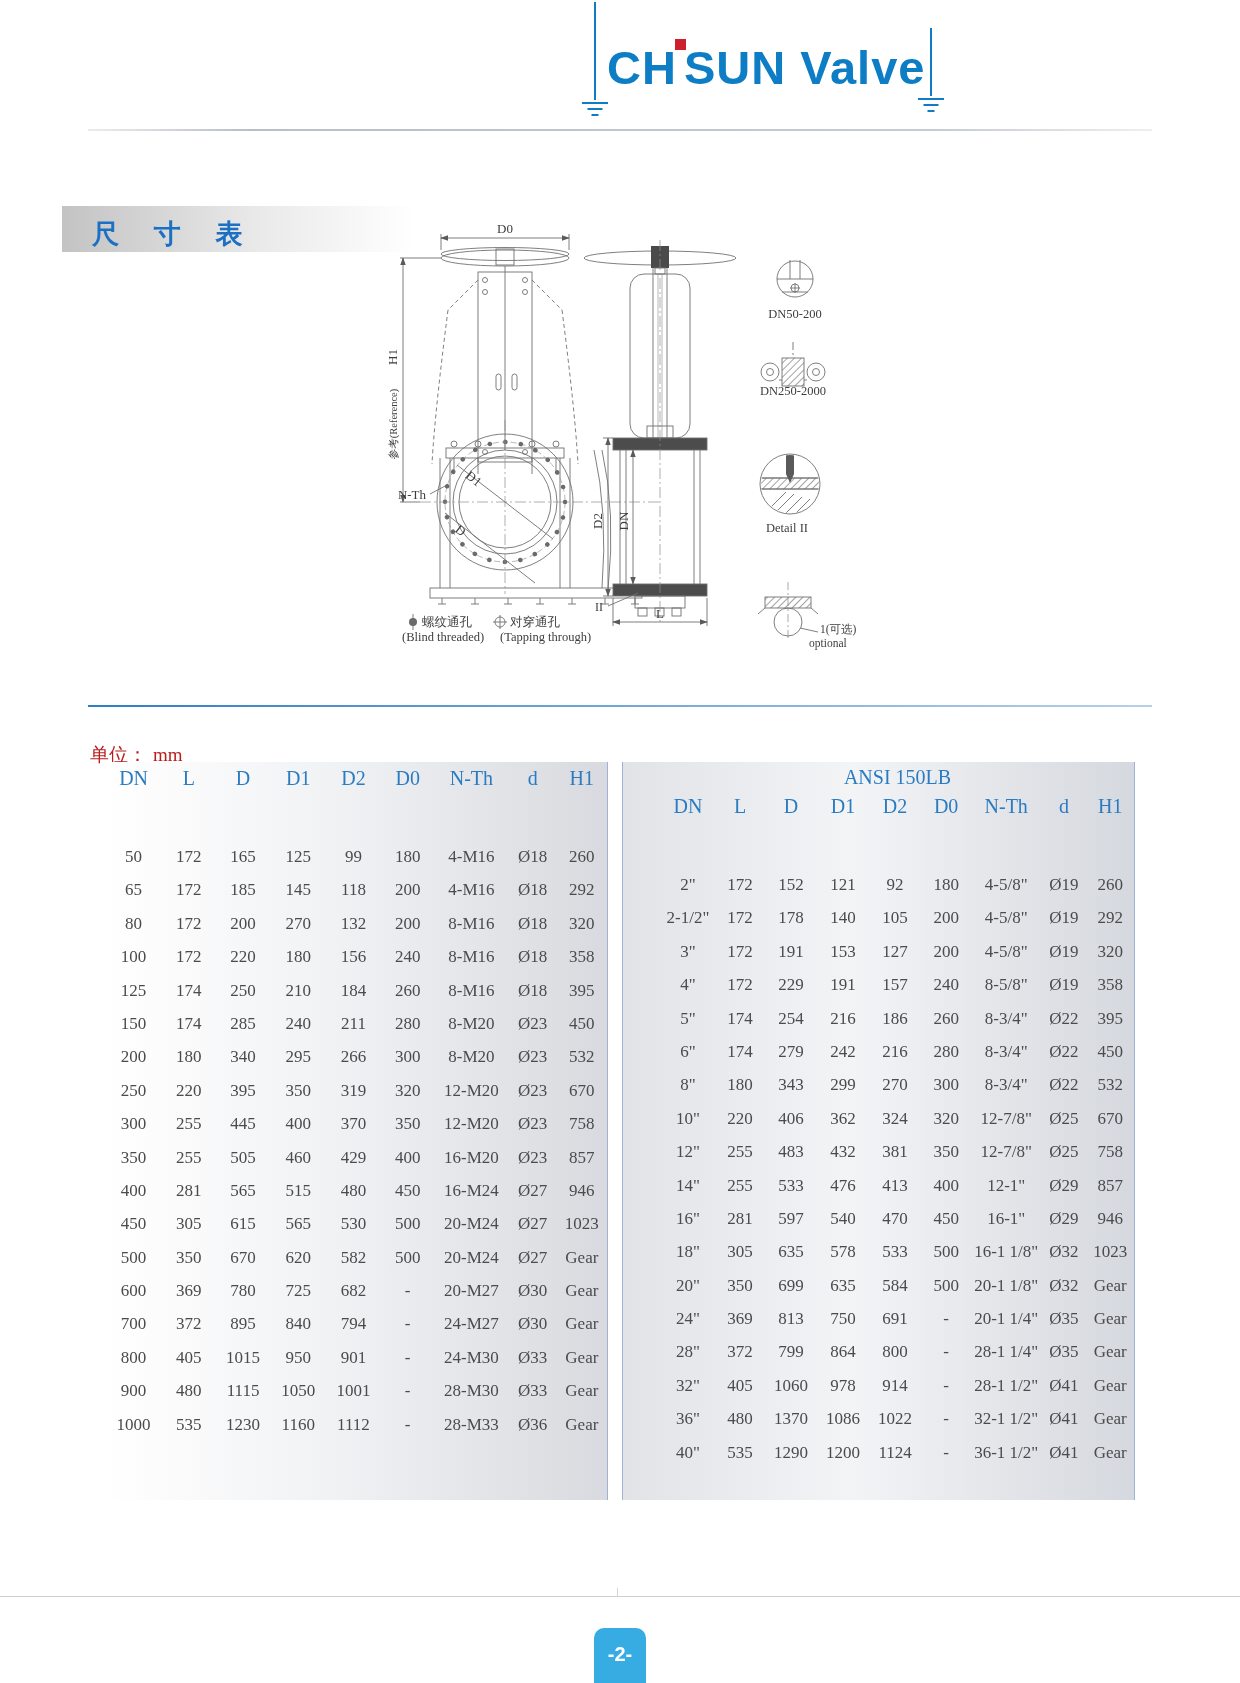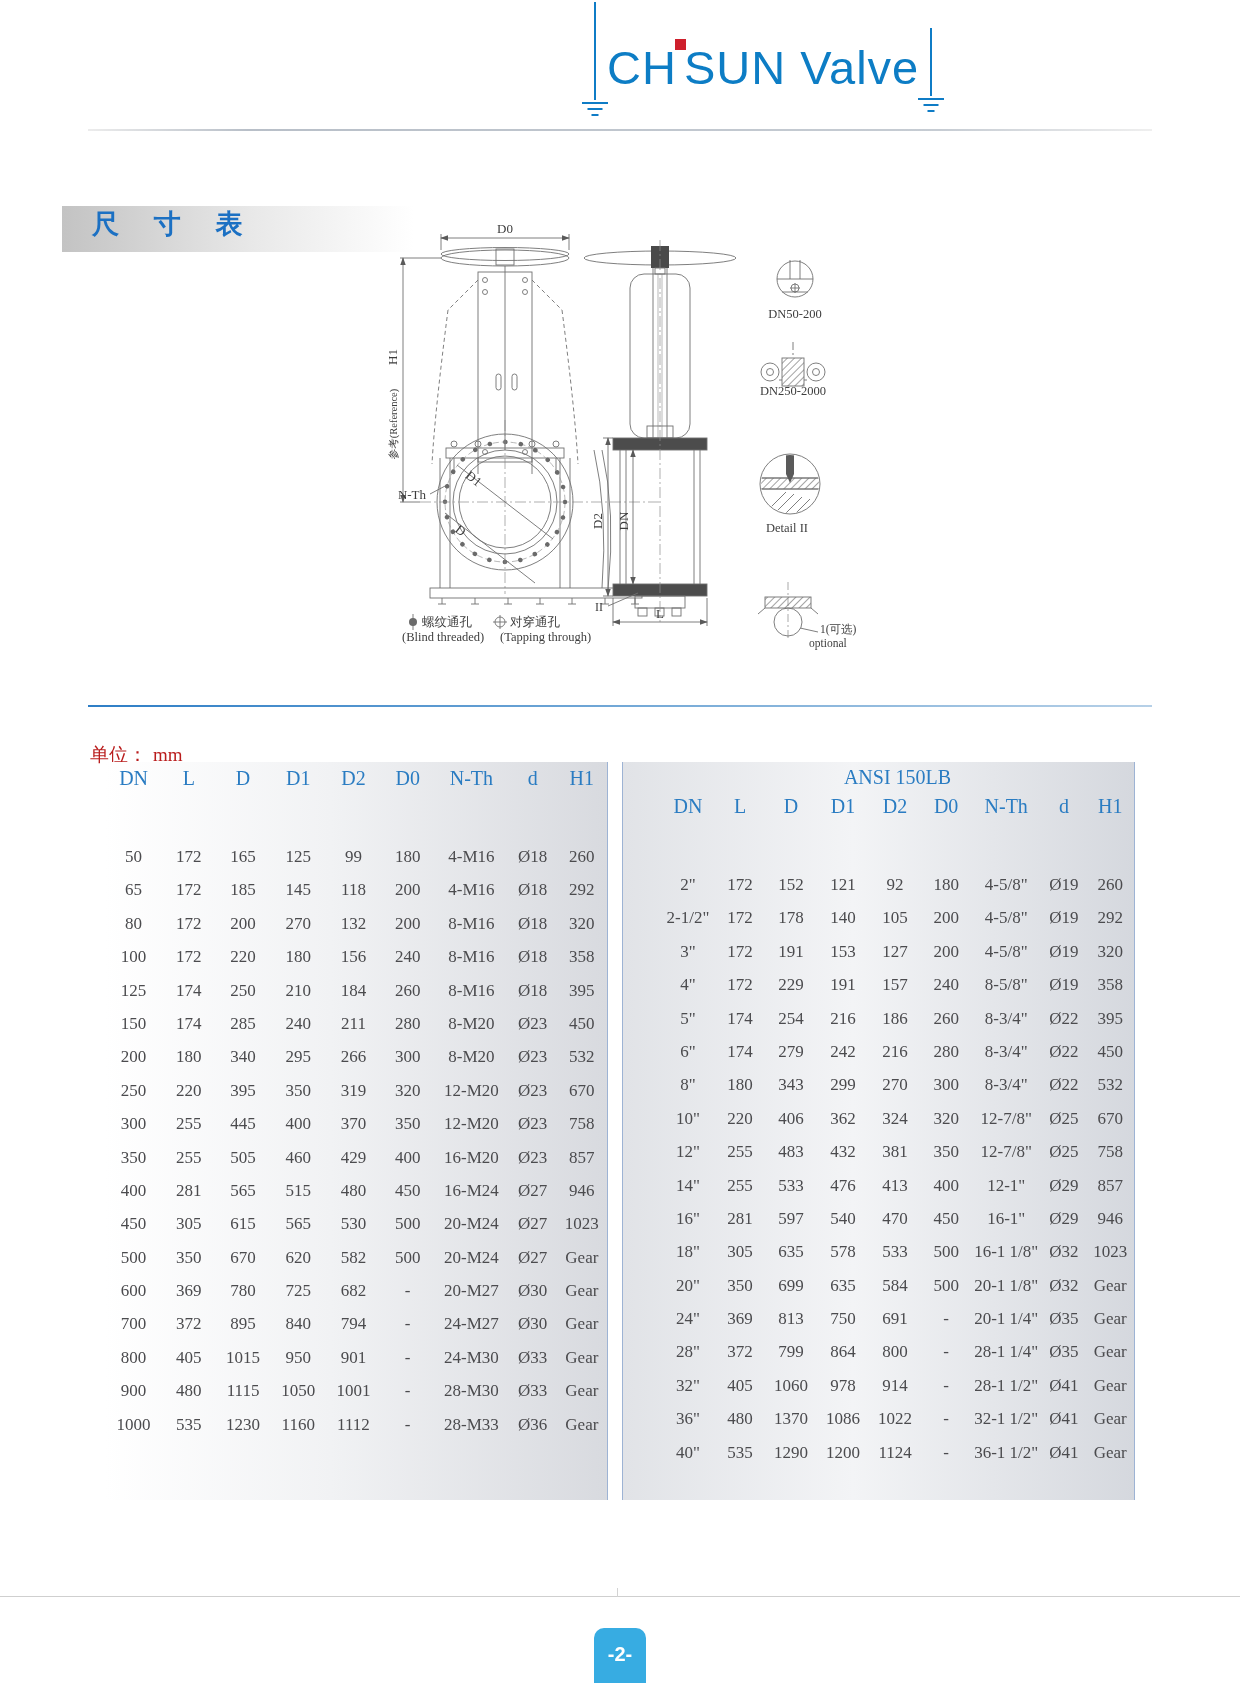--- a/index.html
+++ b/index.html
@@ -10,29 +10,29 @@
   .gnd .pole{position:absolute;left:50%;transform:translateX(-50%);width:2px;background:#0f7cc6;}
   .gnd .b1,.gnd .b2,.gnd .b3{position:absolute;left:50%;transform:translateX(-50%);height:2px;background:#0f7cc6;}
   .gnd .b1{width:26px;}.gnd .b2{width:15px;}.gnd .b3{width:7px;}
   .gnd-left{left:580px;top:2px;width:30px;height:120px;}
   .gnd-left .pole{top:0;height:98px;}
   .gnd-left .b1{top:100px;}.gnd-left .b2{top:106px;}.gnd-left .b3{top:112px;}
   .gnd-right{left:916px;top:28px;width:30px;height:94px;}
   .gnd-right .pole{top:0;height:68px;}
   .gnd-right .b1{top:70px;}.gnd-right .b2{top:76px;}.gnd-right .b3{top:82px;}
   .brand-text{position:absolute;left:607px;top:40px;font-family:"Liberation Sans",sans-serif;
-        font-weight:normal;font-size:47px;color:#0d7dc5;letter-spacing:1px;white-space:nowrap;text-align:right;}
+        font-weight:bold;font-size:47px;color:#0d7dc5;letter-spacing:1px;white-space:nowrap;text-align:right;}
   .dot-holder{display:inline-block;width:7px;height:1px;position:relative;}
   .brand-dot{position:absolute;left:-2px;top:-44px;width:11px;height:11px;background:#ce1f2c;}
   .header-rule{position:absolute;left:88px;top:129px;width:1064px;height:2px;
         background:linear-gradient(to right,#ececec,#b8bfc8 15%,#c6ccd3 80%,#efefef);}
   
   .section-banner{position:absolute;left:62px;top:206px;width:352px;height:46px;
         background:linear-gradient(to right,#c3c3c3,#e9e9e9 55%,rgba(255,255,255,0));
-        display:flex;align-items:flex-start;}
+        display:flex;align-items:flex-end;}
   .section-banner span{margin-left:30px;font-size:27px;font-weight:bold;color:#1b70c3;letter-spacing:14px;}
   
   .drawing{position:absolute;left:350px;top:222px;width:625px;height:435px;}
   .drawing svg text{font-family:"Liberation Serif",serif;fill:#3d3d3d;}
   
   .blue-rule{position:absolute;left:88px;top:705px;width:1064px;height:2px;
         background:linear-gradient(to right,#2e7ec6,#79acd8 55%,#b6d0e7);}
   .unit{position:absolute;left:90px;top:742px;font-size:19px;color:#b91c1c;}
   .unit .unit-val{margin-left:6px;}
   

